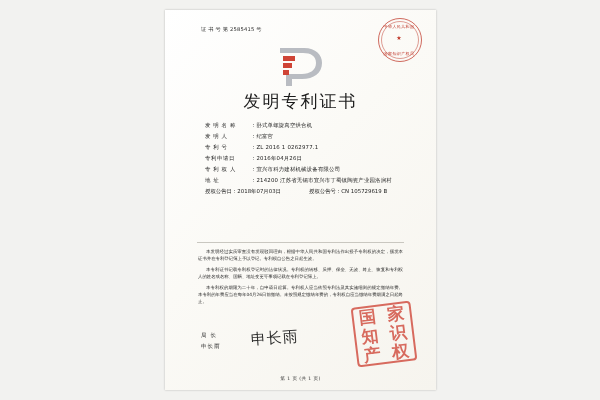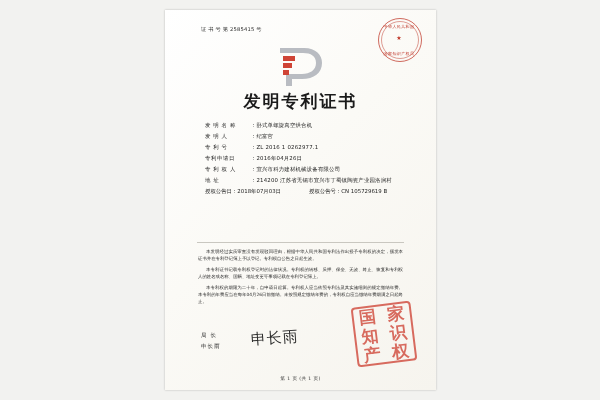--- a/index.html
+++ b/index.html
@@ -62,21 +62,21 @@
   
   .emblem{
     position:absolute;left:50%;top:34px;transform:translateX(-50%);
     width:54px;height:44px;
   }
   
   .title{
     position:absolute;left:0;top:80px;width:100%;
     text-align:center;
     font-family:"DejaVu Serif","Liberation Serif",serif;
-    font-weight:bold;
+    font-weight:normal;
     font-size:17px;color:#1b1b1b;letter-spacing:2px;
     white-space:nowrap;
   }
 
   
   .fields{
     position:absolute;left:40px;top:112px;width:200px;
   }
   .frow{
     display:flex;align-items:flex-start;

